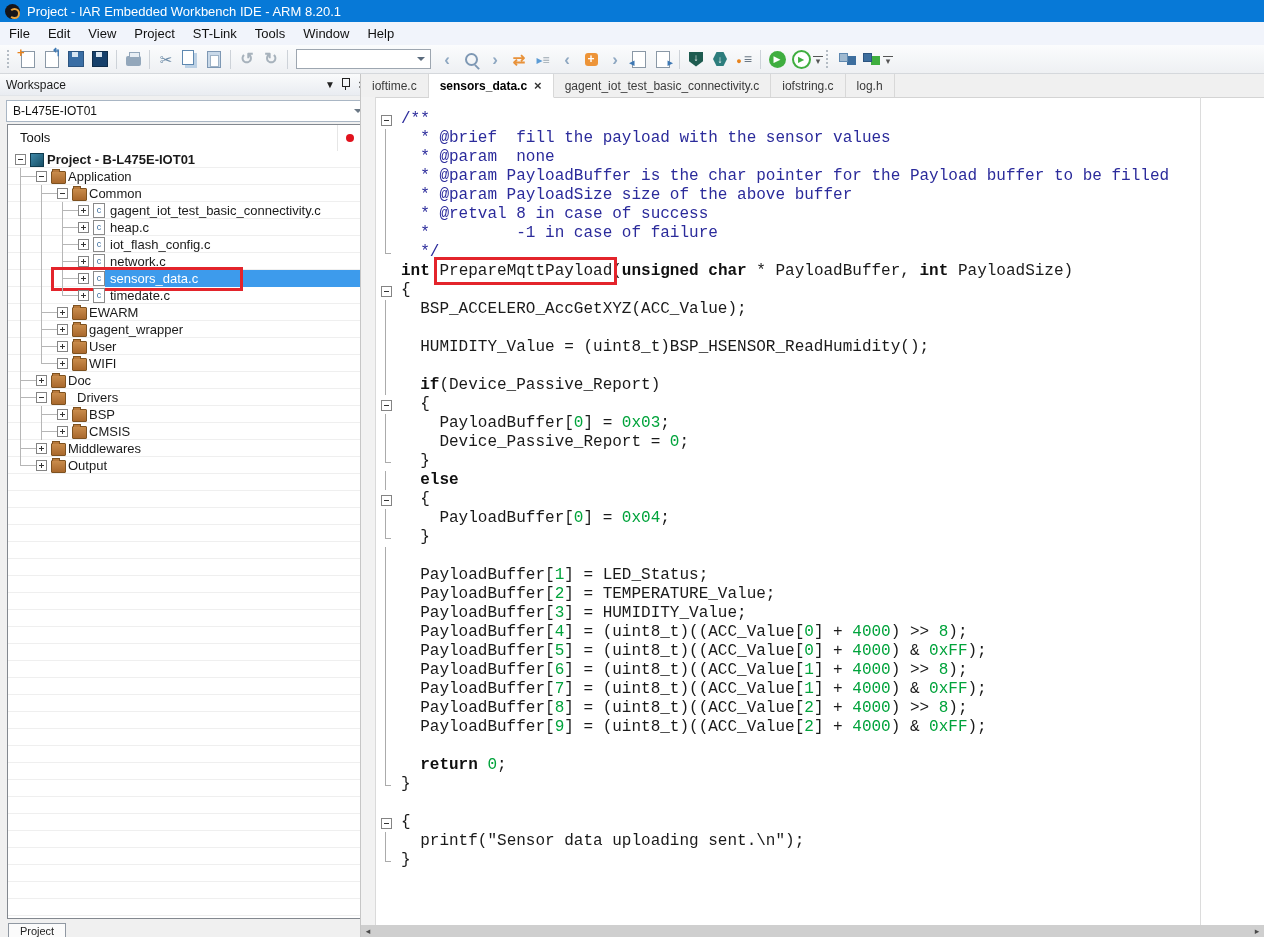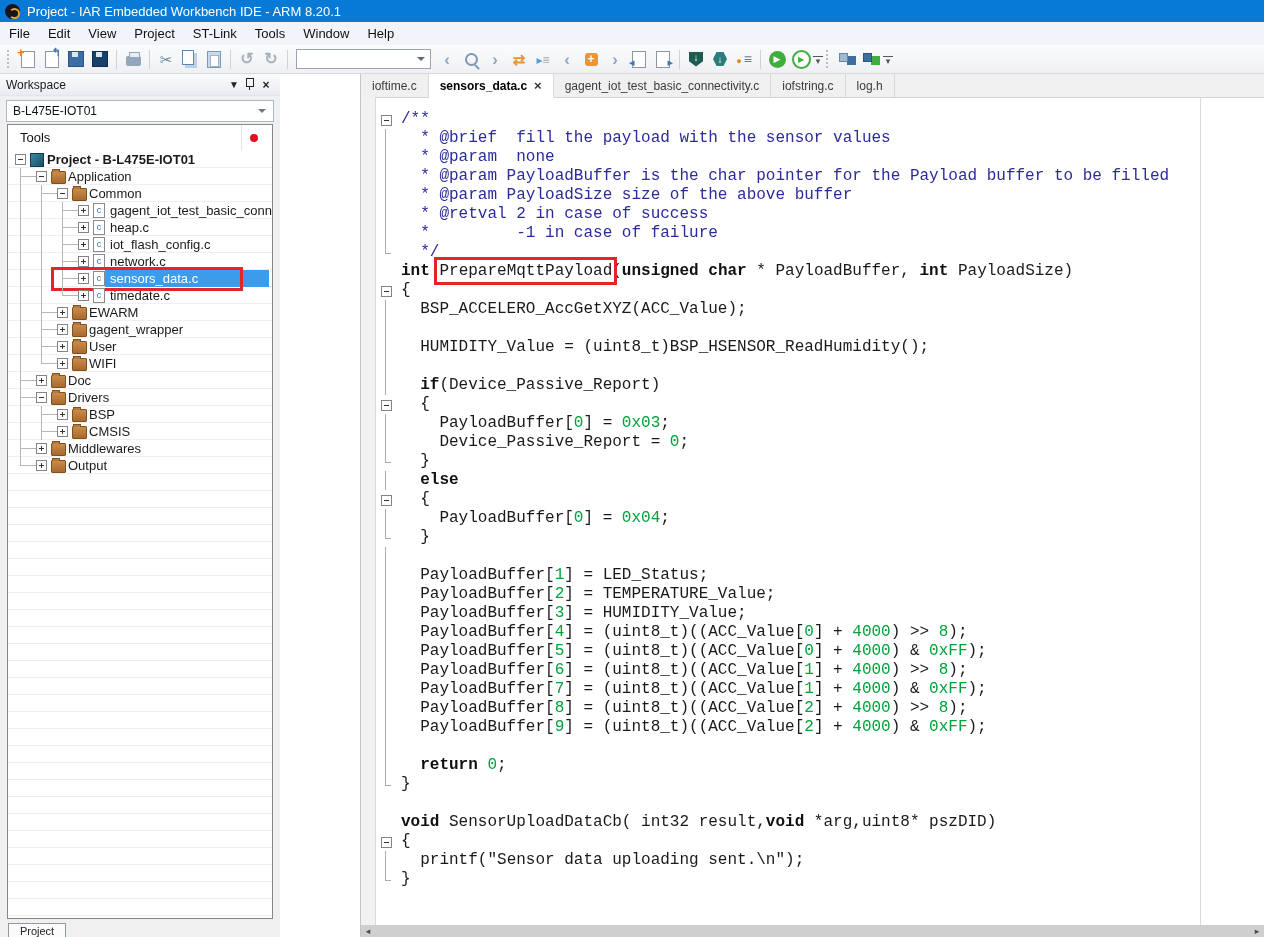--- a/index.html
+++ b/index.html
@@ -63,21 +63,21 @@
   .i-batch-build::before{content:"●";color:#E8831D;font-size:9px;margin-right:2px;}
   .i-batch-build::after{content:"≡";color:#6B7885;font-size:14px;font-weight:bold;}
   .i-download-and-debug{width:17px;height:17px;border-radius:50%;background:#3FAE3F;color:#fff;
       display:flex;align-items:center;justify-content:center;font-size:9px;}
   .i-debug-without-downloading{width:15px;height:15px;border-radius:50%;background:#fff;border:2px solid #3FAE3F;
       color:#3FAE3F;display:flex;align-items:center;justify-content:center;font-size:8px;}
   .i-blocks{width:7px;height:7px;background:#9FB9D0;border:1px solid #5E88B0;box-shadow:8px 3px 0 #3D6E9E;position:relative;top:-2px;left:-4px;}
   .i-blocks-add{width:7px;height:7px;background:#3D6E9E;border:1px solid #2C5480;box-shadow:8px 3px 0 #3FAE3F;position:relative;top:-2px;left:-4px;}
 
   
-  .workspace{position:absolute;left:0;top:74px;width:280px;bottom:0;background:#F0F0F0;}
+  .workspace{position:absolute;left:0;top:74px;width:376px;bottom:0;background:#F0F0F0;}
   .ws-header{height:21px;background:linear-gradient(#FAFBFC,#E9ECF1);display:flex;align-items:center;
       font-size:12px;color:#1a1a1a;padding:0 6px;border-bottom:1px solid #E2E5E9;}
   .ws-header .sp{flex:1;}
   .ws-hicon{width:16px;height:14px;display:flex;align-items:center;justify-content:center;color:#222;font-size:10px;}
   .i-pin{width:6px;height:7px;border:1px solid #222;position:relative;top:-2px;}
   .i-pin::after{content:"";position:absolute;left:2px;top:7px;width:1px;height:4px;background:#222;}
   .ws-combo{margin:4px 6px 3px 6px;height:20px;background:#fff;border:1px solid #A9B6C4;display:flex;
       align-items:center;font-size:12px;color:#111;padding:0 6px;position:relative;}
   .ws-combo::after{content:"";position:absolute;right:7px;top:8px;border-left:4px solid transparent;
       border-right:4px solid transparent;border-top:4px solid #6B7885;}
@@ -383,21 +383,21 @@
             <div class="stub" style="left: 12px; width: 16px;"></div>
             <div class="exp plus" style="left: 28px;"></div>
             <div class="ticon folder" style="left: 43px;"></div>
             <div class="tlabel" style="left: 57px;">Doc</div>
           </div>
           <div class="trow">
             <div class="guide" style="left: 12px;"></div>
             <div class="stub" style="left: 12px; width: 16px;"></div>
             <div class="exp minus" style="left: 28px;"></div>
             <div class="ticon folder" style="left: 43px;"></div>
-            <div class="tlabel" style="left: 57px; text-align: center;">Drivers</div>
+            <div class="tlabel" style="left: 66px; text-align: center;">Drivers</div>
           </div>
           <div class="trow">
             <div class="guide" style="left: 12px;"></div>
             <div class="guide" style="left: 33px;"></div>
             <div class="stub" style="left: 33px; width: 16px;"></div>
             <div class="exp plus" style="left: 49px;"></div>
             <div class="ticon folder" style="left: 64px;"></div>
             <div class="tlabel" style="left: 78px;">BSP</div>
           </div>
           <div class="trow">
@@ -447,21 +447,21 @@
         </div>
       </div>
     <div class="code">
       <div class="bp-margin"></div>
       <div class="code-lines">
           <div class="code-line"><span class="fold start"></span><span class="c">/**</span></div>
           <div class="code-line"><span class="fold v"></span><span class="c">  * @brief  fill the payload with the sensor values</span></div>
           <div class="code-line"><span class="fold v"></span><span class="c">  * @param  none</span></div>
           <div class="code-line"><span class="fold v"></span><span class="c">  * @param PayloadBuffer is the char pointer for the Payload buffer to be filled</span></div>
           <div class="code-line"><span class="fold v"></span><span class="c">  * @param PayloadSize size of the above buffer</span></div>
-          <div class="code-line"><span class="fold v"></span><span class="c">  * @retval 2 in case of success</span></div>
+          <div class="code-line"><span class="fold v"></span><span class="c">  * @retval 8 in case of success</span></div>
           <div class="code-line"><span class="fold v"></span><span class="c">  *         -1 in case of failure</span></div>
           <div class="code-line"><span class="fold end"></span><span class="c">  */</span></div>
           <div class="code-line"><span class="k">int</span><span class="p"> </span><span class="a">PrepareMqttPayload</span><span class="p">(</span><span class="k">unsigned</span><span class="p"> </span><span class="k">char</span><span class="p"> * PayloadBuffer, </span><span class="k">int</span><span class="p"> PayloadSize)</span></div>
           <div class="code-line"><span class="fold start"></span><span class="p">{</span></div>
           <div class="code-line"><span class="fold v"></span><span class="p">  BSP_ACCELERO_AccGetXYZ(ACC_Value);</span></div>
           <div class="code-line"><span class="fold v"></span></div>
           <div class="code-line"><span class="fold v"></span><span class="p">  HUMIDITY_Value = (uint8_t)BSP_HSENSOR_ReadHumidity();</span></div>
           <div class="code-line"><span class="fold v"></span></div>
           <div class="code-line"><span class="fold v"></span><span class="p">  </span><span class="k">if</span><span class="p">(Device_Passive_Report)</span></div>
           <div class="code-line"><span class="fold start"></span><span class="p">  {</span></div>
@@ -479,21 +479,20 @@
           <div class="code-line"><span class="fold v"></span><span class="p">  PayloadBuffer[</span><span class="n">4</span><span class="p">] = (uint8_t)((ACC_Value[</span><span class="n">0</span><span class="p">] + </span><span class="n">4000</span><span class="p">) &gt;&gt; </span><span class="n">8</span><span class="p">);</span></div>
           <div class="code-line"><span class="fold v"></span><span class="p">  PayloadBuffer[</span><span class="n">5</span><span class="p">] = (uint8_t)((ACC_Value[</span><span class="n">0</span><span class="p">] + </span><span class="n">4000</span><span class="p">) &amp; </span><span class="n">0xFF</span><span class="p">);</span></div>
           <div class="code-line"><span class="fold v"></span><span class="p">  PayloadBuffer[</span><span class="n">6</span><span class="p">] = (uint8_t)((ACC_Value[</span><span class="n">1</span><span class="p">] + </span><span class="n">4000</span><span class="p">) &gt;&gt; </span><span class="n">8</span><span class="p">);</span></div>
           <div class="code-line"><span class="fold v"></span><span class="p">  PayloadBuffer[</span><span class="n">7</span><span class="p">] = (uint8_t)((ACC_Value[</span><span class="n">1</span><span class="p">] + </span><span class="n">4000</span><span class="p">) &amp; </span><span class="n">0xFF</span><span class="p">);</span></div>
           <div class="code-line"><span class="fold v"></span><span class="p">  PayloadBuffer[</span><span class="n">8</span><span class="p">] = (uint8_t)((ACC_Value[</span><span class="n">2</span><span class="p">] + </span><span class="n">4000</span><span class="p">) &gt;&gt; </span><span class="n">8</span><span class="p">);</span></div>
           <div class="code-line"><span class="fold v"></span><span class="p">  PayloadBuffer[</span><span class="n">9</span><span class="p">] = (uint8_t)((ACC_Value[</span><span class="n">2</span><span class="p">] + </span><span class="n">4000</span><span class="p">) &amp; </span><span class="n">0xFF</span><span class="p">);</span></div>
           <div class="code-line"><span class="fold v"></span></div>
           <div class="code-line"><span class="fold v"></span><span class="p">  </span><span class="k">return</span><span class="p"> </span><span class="n">0</span><span class="p">;</span></div>
           <div class="code-line"><span class="fold end"></span><span class="p">}</span></div>
           <div class="code-line"></div>
-          <div class="code-line"><span class="k">void</span><span class="p"> SensorUploadDataCb( int32 result,</span><span class="k">void</span><span class="p"> *arg,uint8* pszDID)</span></div>
           <div class="code-line"><span class="fold start"></span><span class="p">{</span></div>
           <div class="code-line"><span class="fold v"></span><span class="p">  printf(</span><span class="s">"Sensor data uploading sent.\n"</span><span class="p">);</span></div>
           <div class="code-line"><span class="fold end"></span><span class="p">}</span></div>
         </div>
     </div>
     <div class="editor-vline"></div>
     <div class="hscroll">
       <span class="hs-arrow">◂</span>
       <span class="hs-arrow">▸</span>
     </div>

